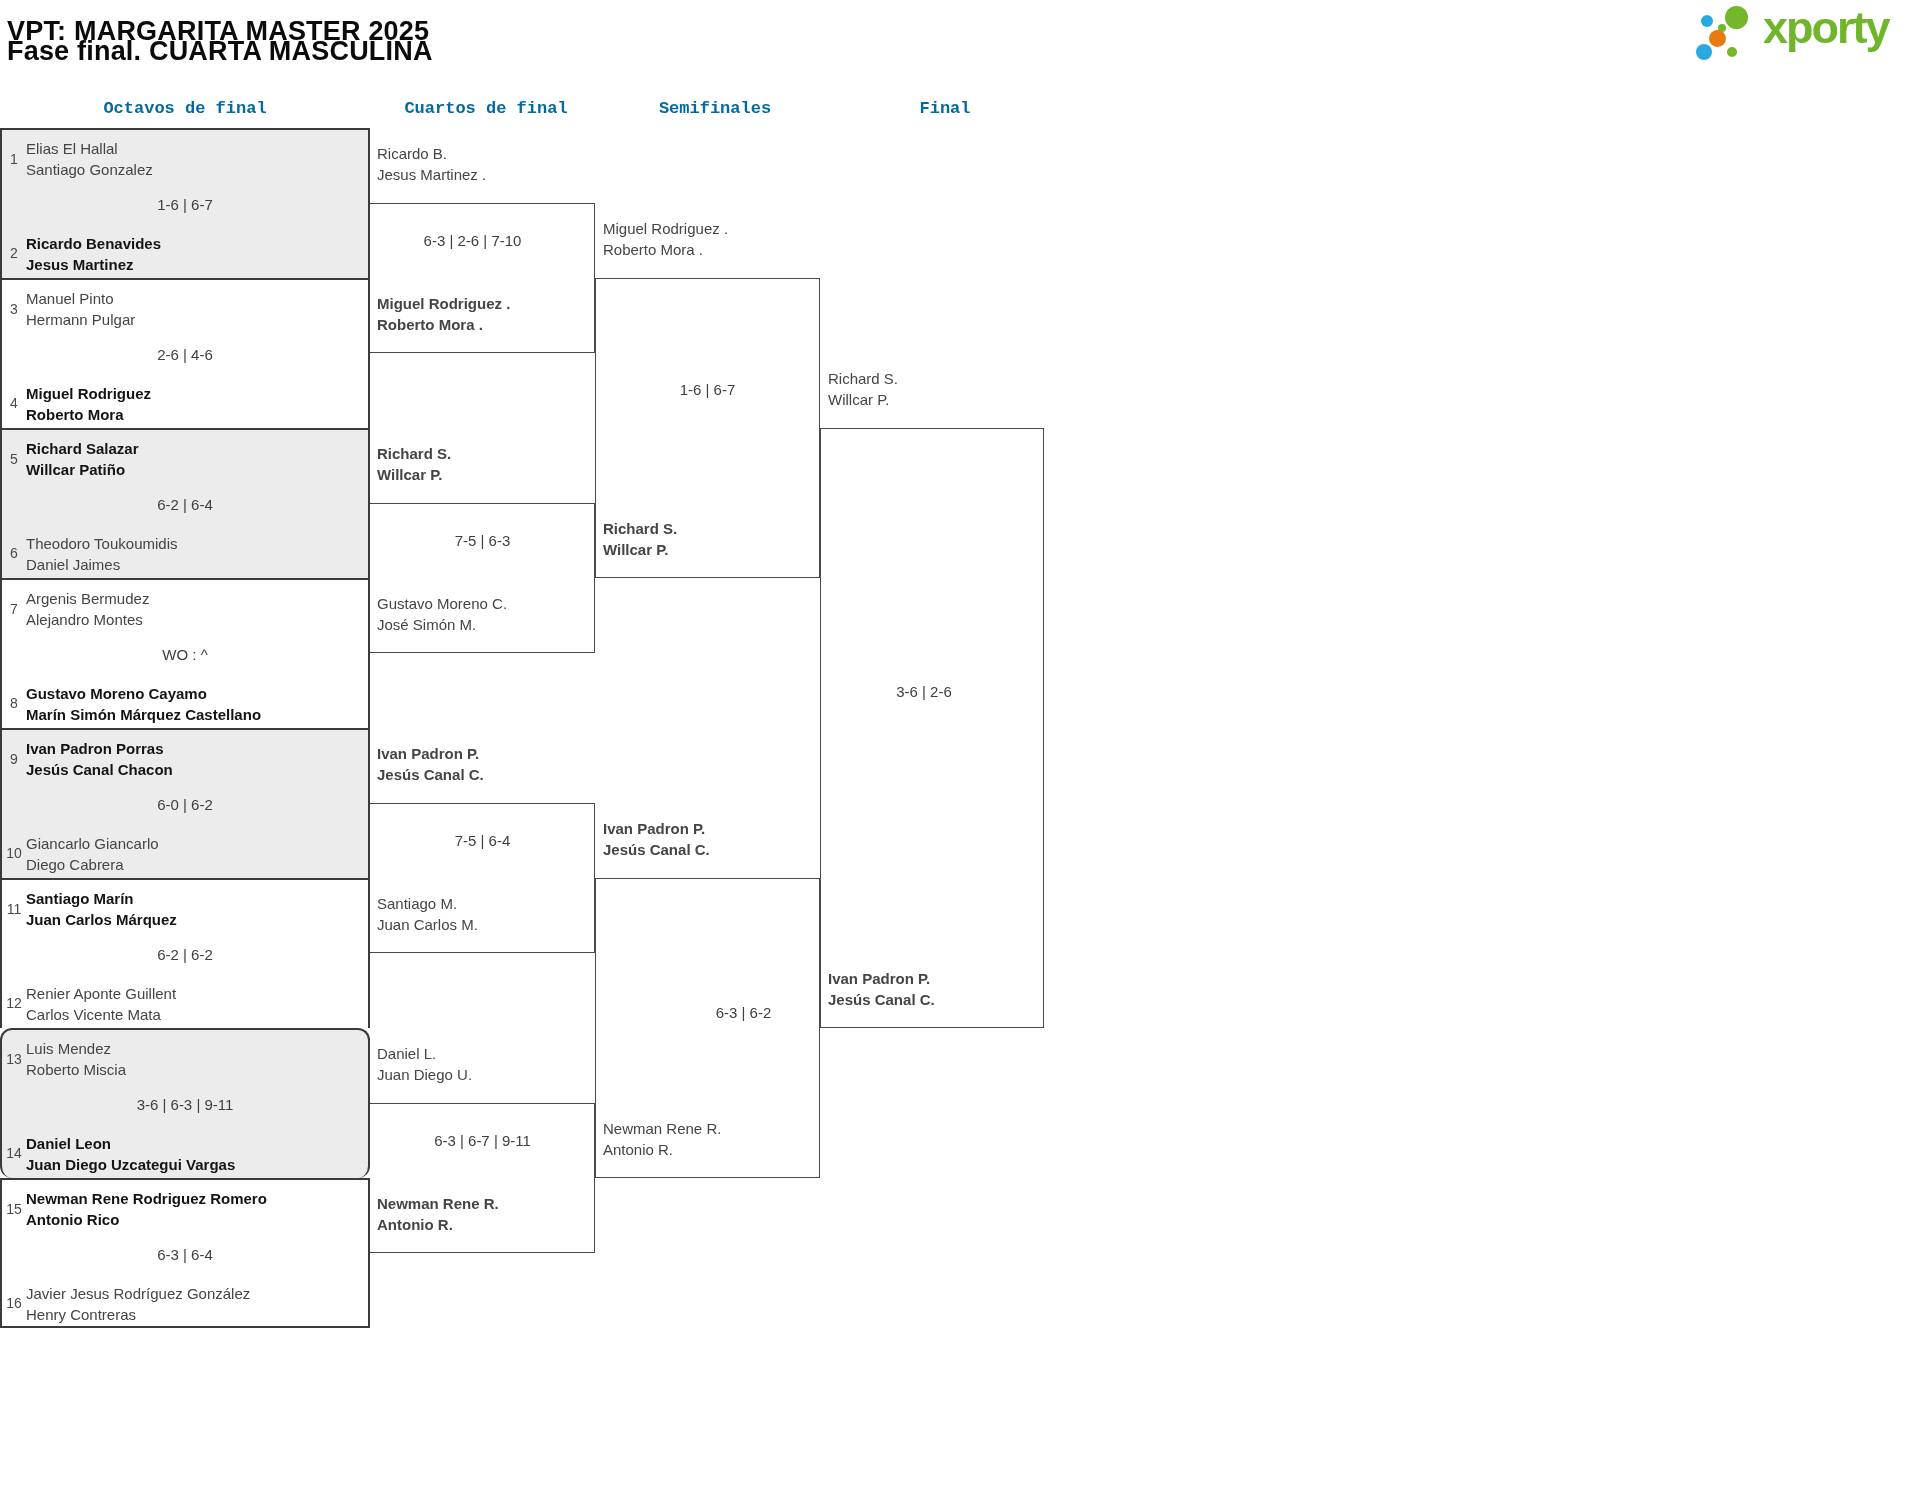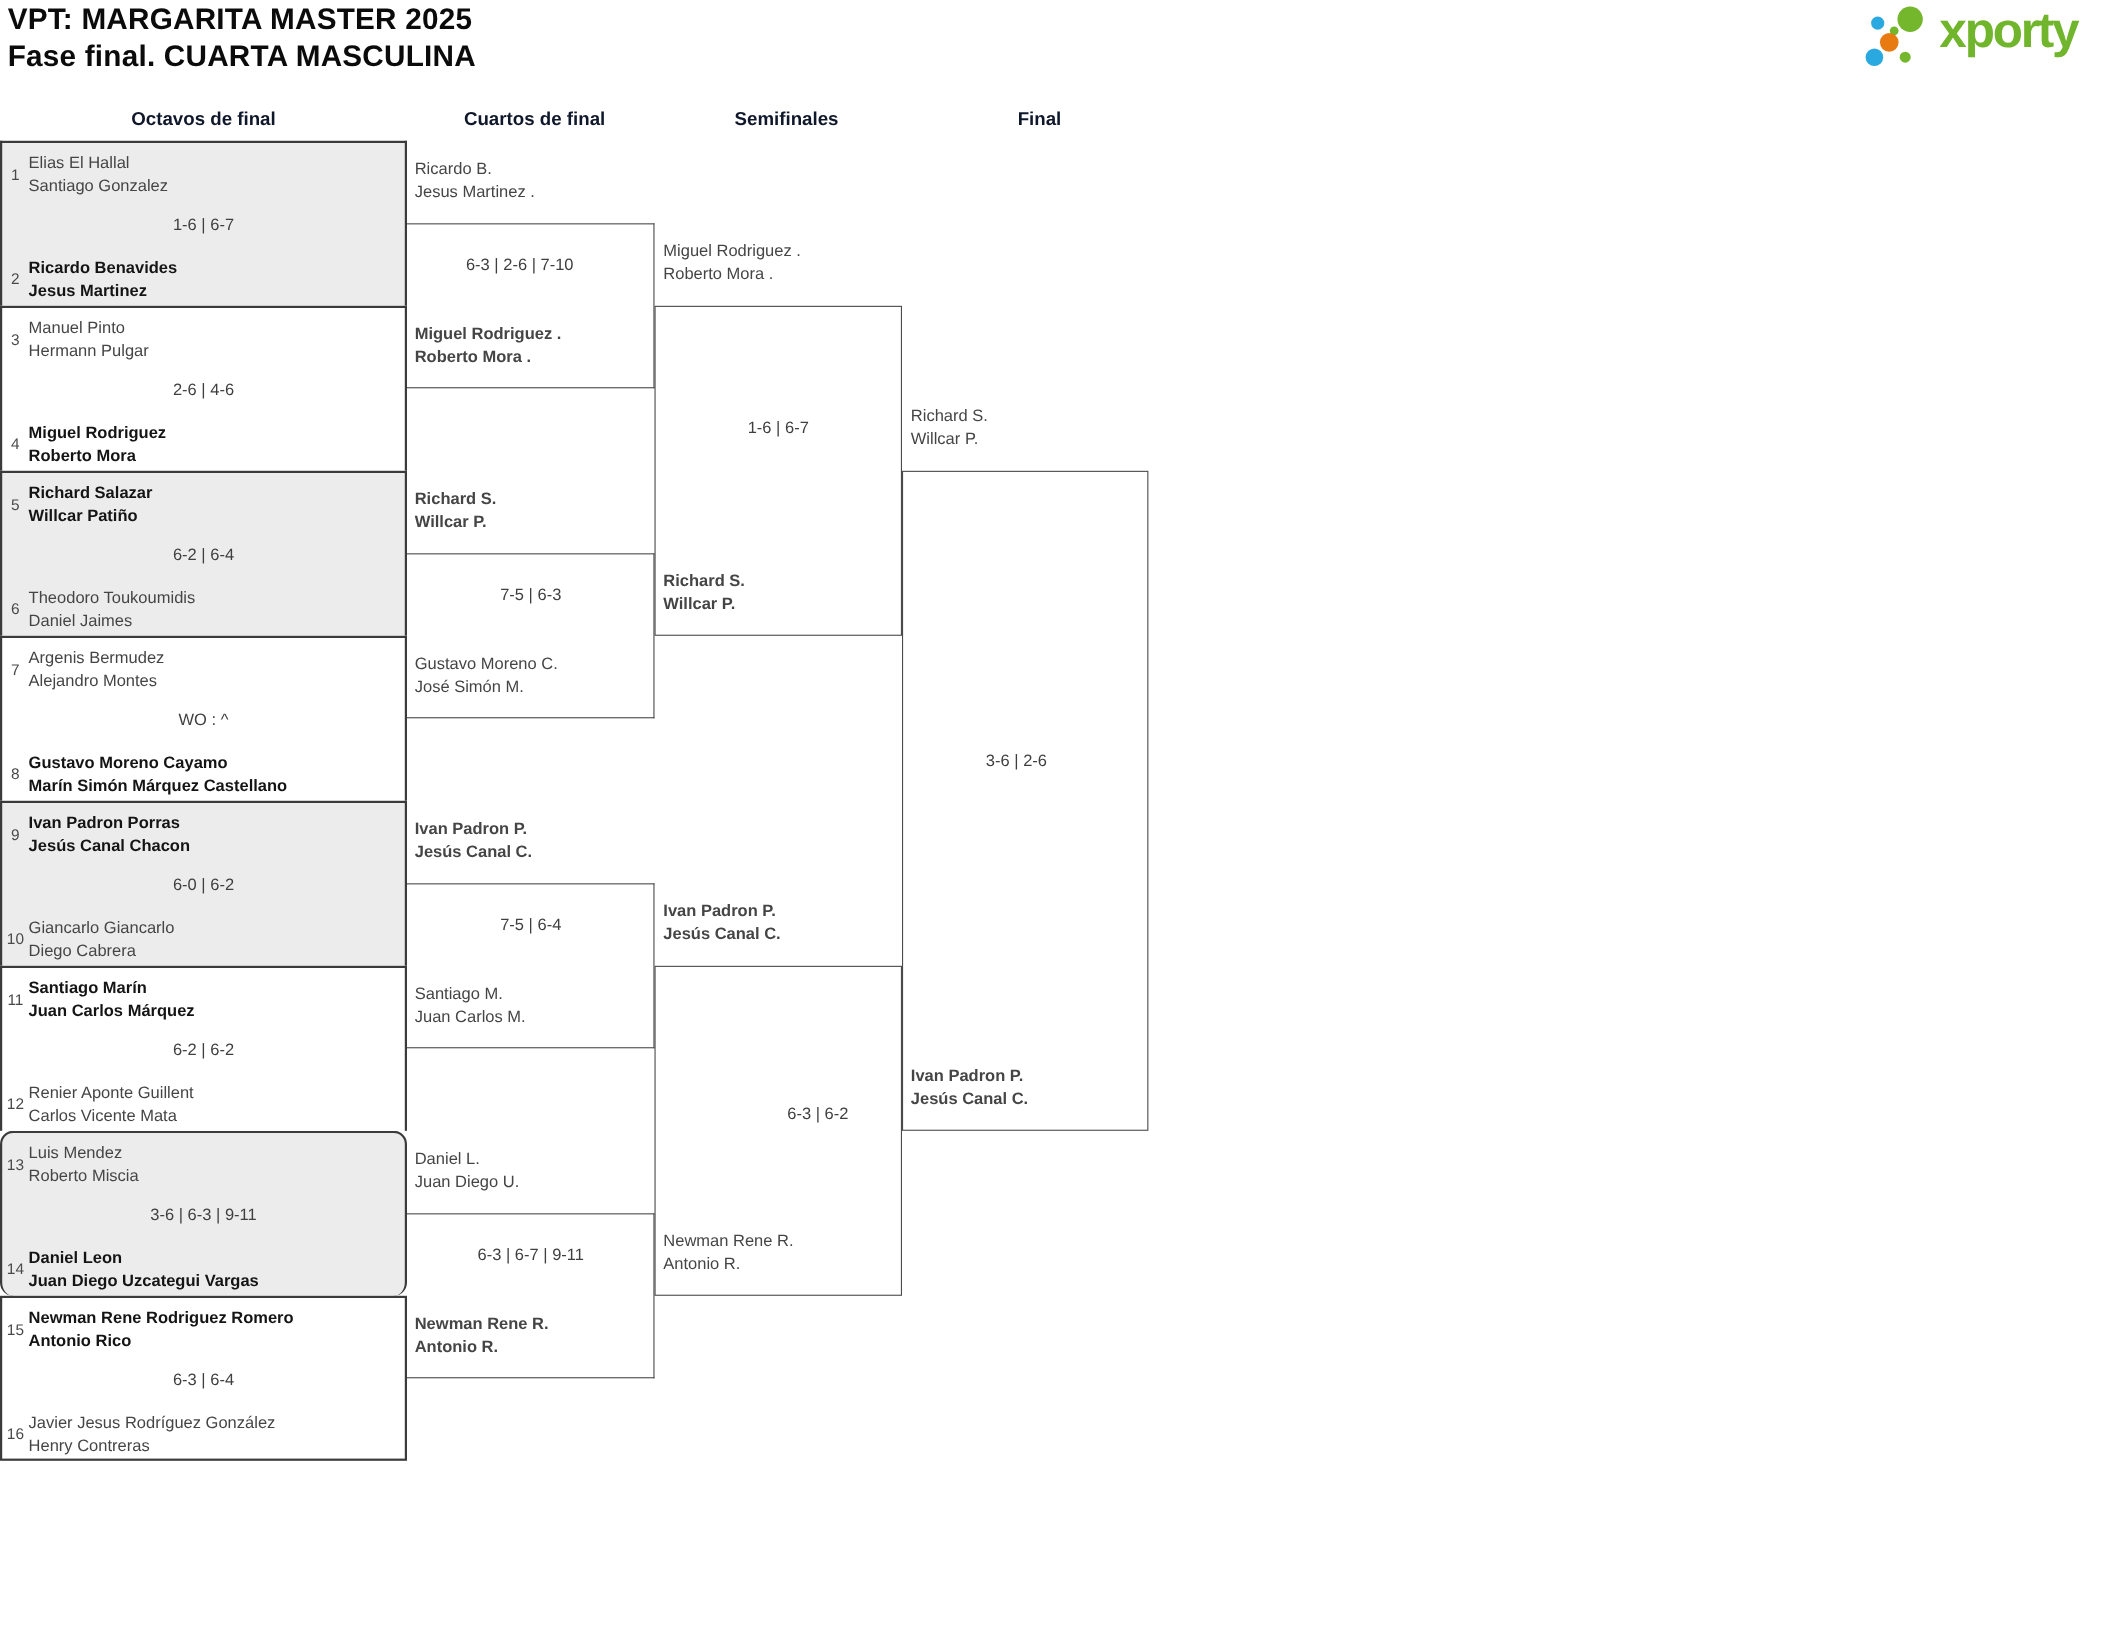--- a/index.html
+++ b/index.html
@@ -3,32 +3,32 @@
 <meta charset="utf-8">
 <style>
   html,body{margin:0;padding:0;background:#ffffff;}
   body{width:1920px;height:1492px;position:relative;overflow:hidden;
        font-family:"Liberation Sans","DejaVu Sans",sans-serif;
        -webkit-font-smoothing:antialiased;}
   .stage{position:absolute;left:0;top:0;width:1920px;height:1492px;}
 
   
   .title-line{position:absolute;left:7px;font-size:27px;font-weight:700;color:#0b0b0b;letter-spacing:.2px;white-space:nowrap;}
-  .title-line.l1{top:2px;}
+  .title-line.l1{top:16px;}
   .title-line.l2{top:36px;}
 
   
   .logo-text{position:absolute;left:1749px;top:2px;font-size:45px;font-weight:700;color:#70b52b;letter-spacing:-2px;white-space:nowrap;margin-left:14px;}
   .dot{position:absolute;border-radius:50%;}
   .dot.g{background:#74b72d;}
   .dot.b{background:#2aa9e0;}
   .dot.o{background:#e87a12;}
 
   
-  .rh{position:absolute;top:99px;text-align:center;font-size:17px;font-weight:600;color:#0f172a;white-space:nowrap;}
+  .rh{position:absolute;top:99px;text-align:center;font-size:17px;font-weight:600;color:#0369a1;white-space:nowrap;font-family:Liberation Mono, monospace;}
 
   
   .obox{position:absolute;left:0;width:370px;height:150px;box-sizing:border-box;
         border:2px solid #3b3b3b;border-bottom:none;background:#ffffff;}
   .obox.shade{background:#ececec;}
   .obox.last{border-bottom:2px solid #3b3b3b;}
   .seed{position:absolute;left:2px;width:20px;text-align:center;font-size:14px;line-height:21px;color:#4a4a4a;}
   .seed.s1{top:19px;}
   .seed.s2{top:113px;}
   .team{position:absolute;left:24px;right:4px;font-size:15px;line-height:21px;color:#454545;white-space:nowrap;}

